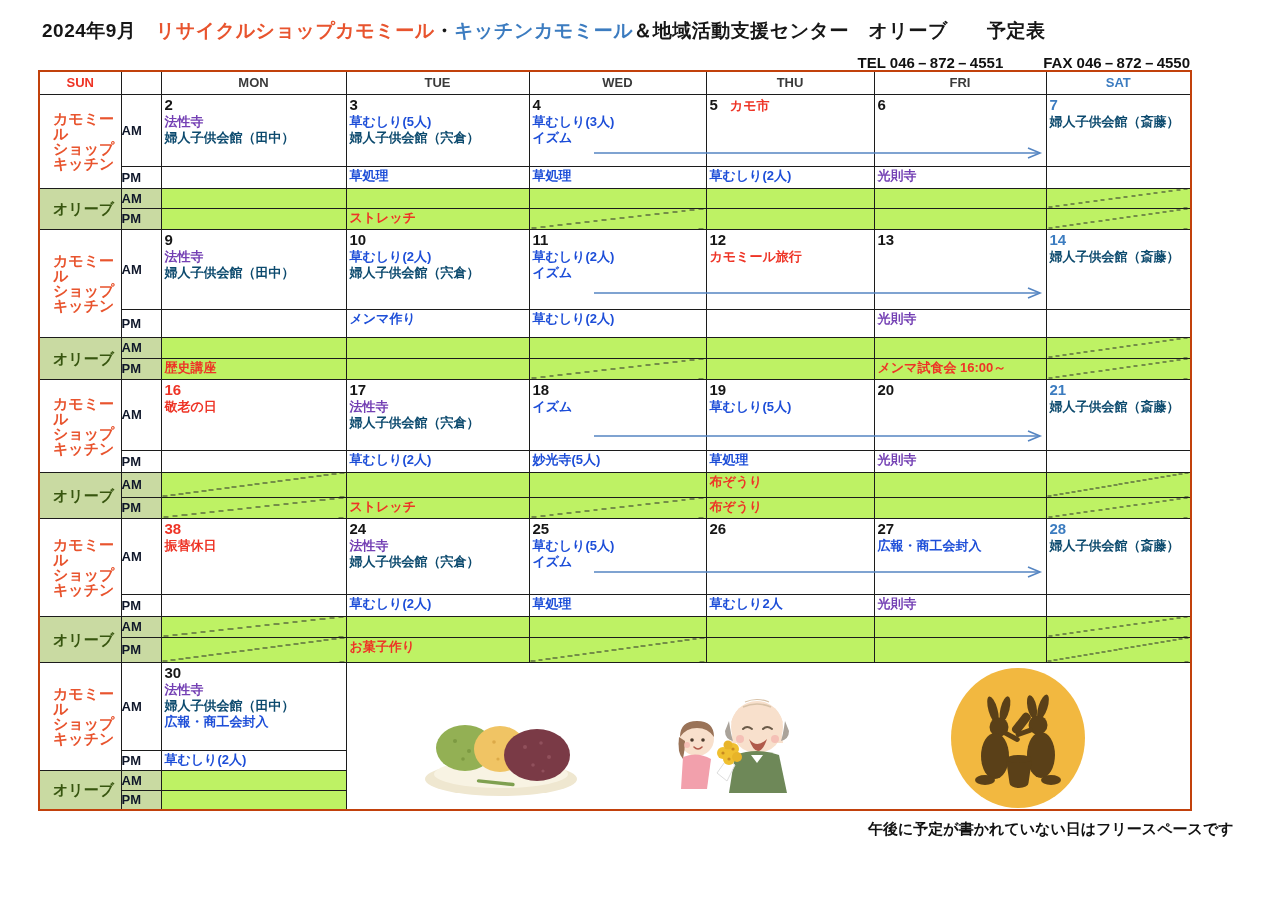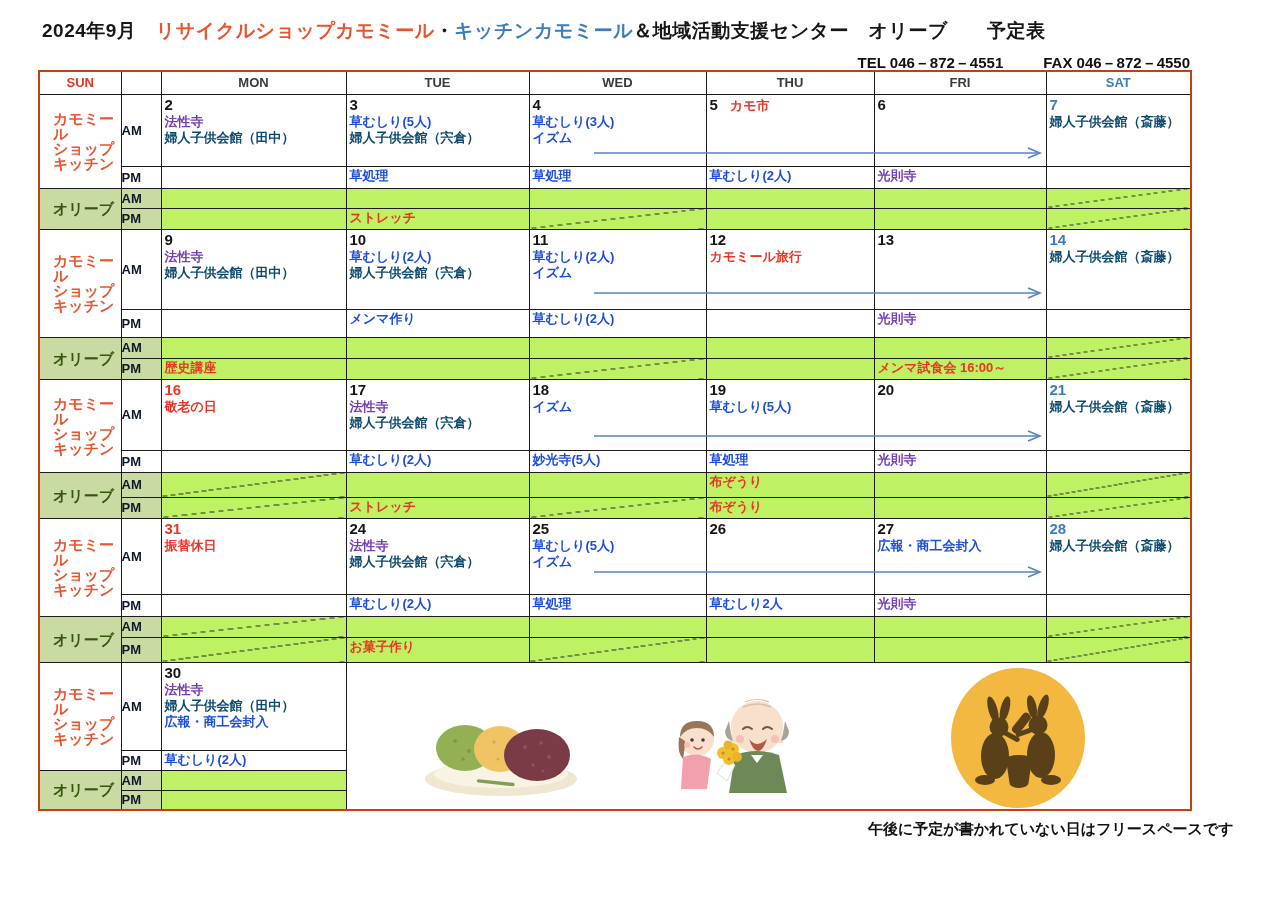--- a/index.html
+++ b/index.html
@@ -316,21 +316,21 @@
         <td class="olive-cell crossed"></td>
       </tr>
       <tr style="height: 76px;">
         <td class="side side-kamo" rowspan="2">
           <div>カモミール</div>
           <div>ショップ</div>
           <div>キッチン</div>
         </td>
         <td class="ampm">AM</td>
         <td class="day-cell">
-          <div class="daynum"><span class="d-red">31</span></div>
+          <div class="daynum"><span class="d-red">38</span></div>
           <div class="item c-red">振替休日</div>
         </td>
         <td class="day-cell">
           <div class="daynum"><span>24</span></div>
           <div class="item c-purple">法性寺</div>
           <div class="item c-blue">婦人子供会館（宍倉）</div>
         </td>
         <td class="day-cell">
           <div class="daynum"><span>25</span></div>
           <div class="item">草むしり(5人)</div>

